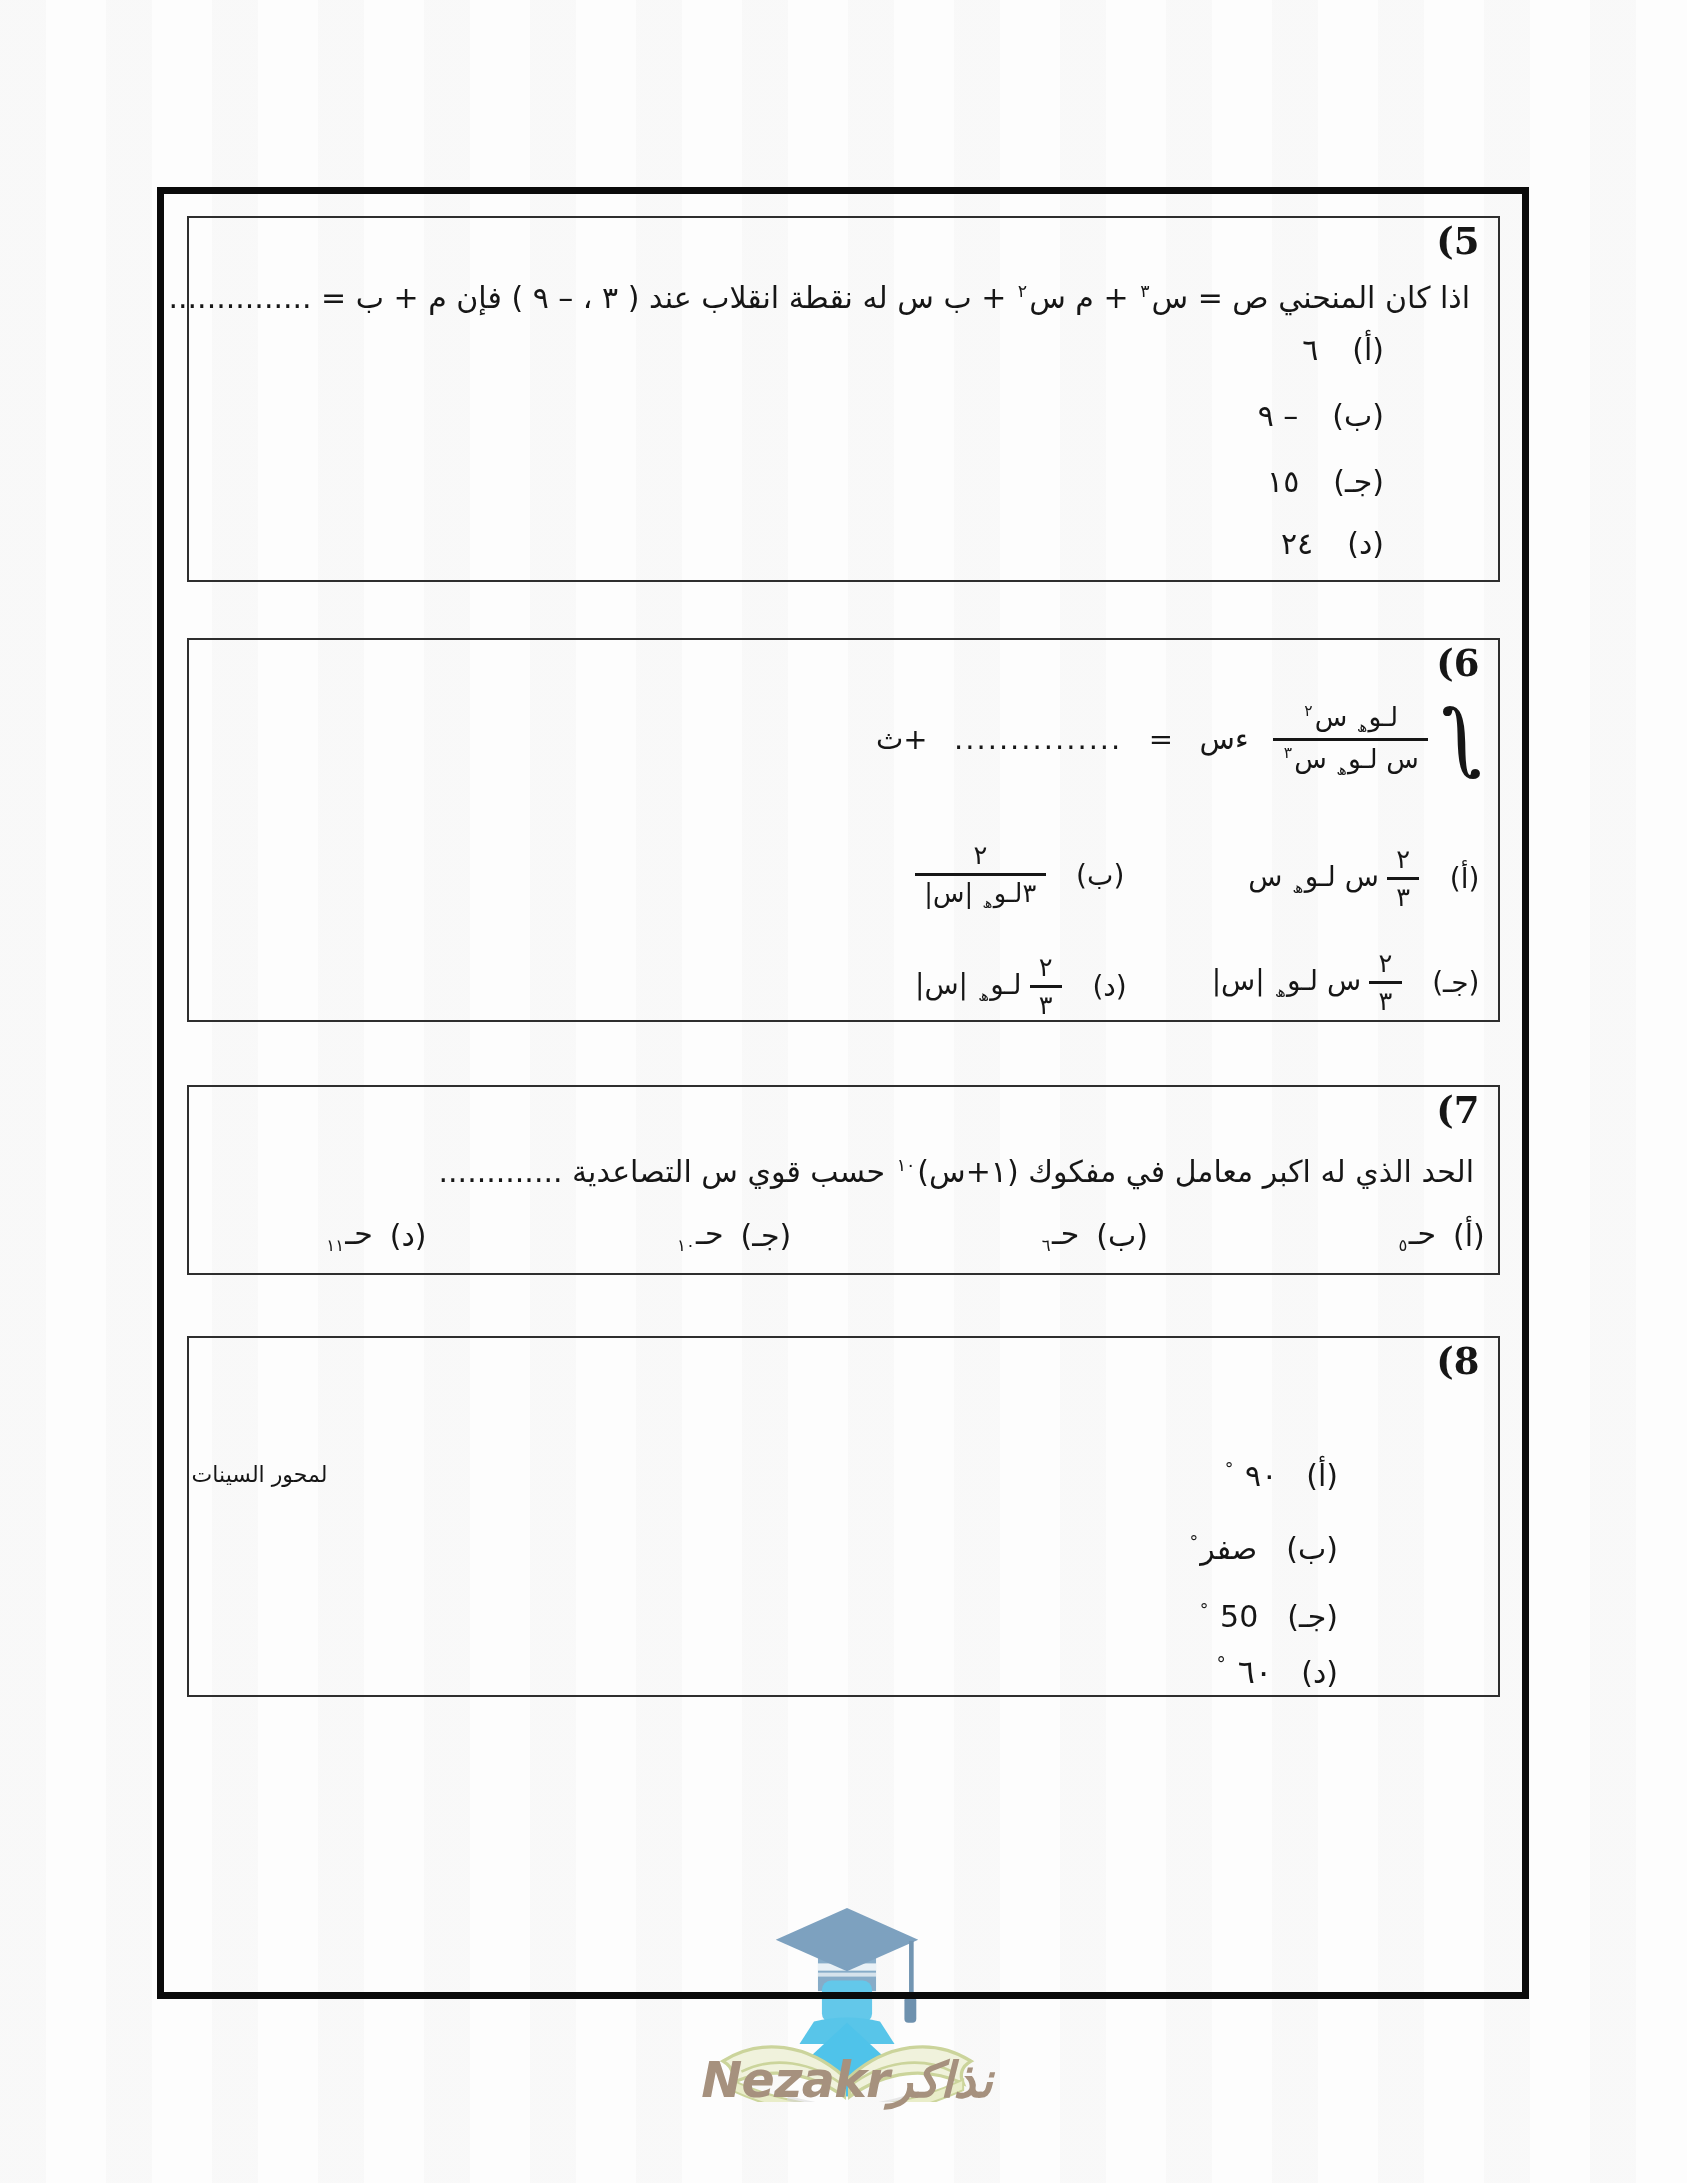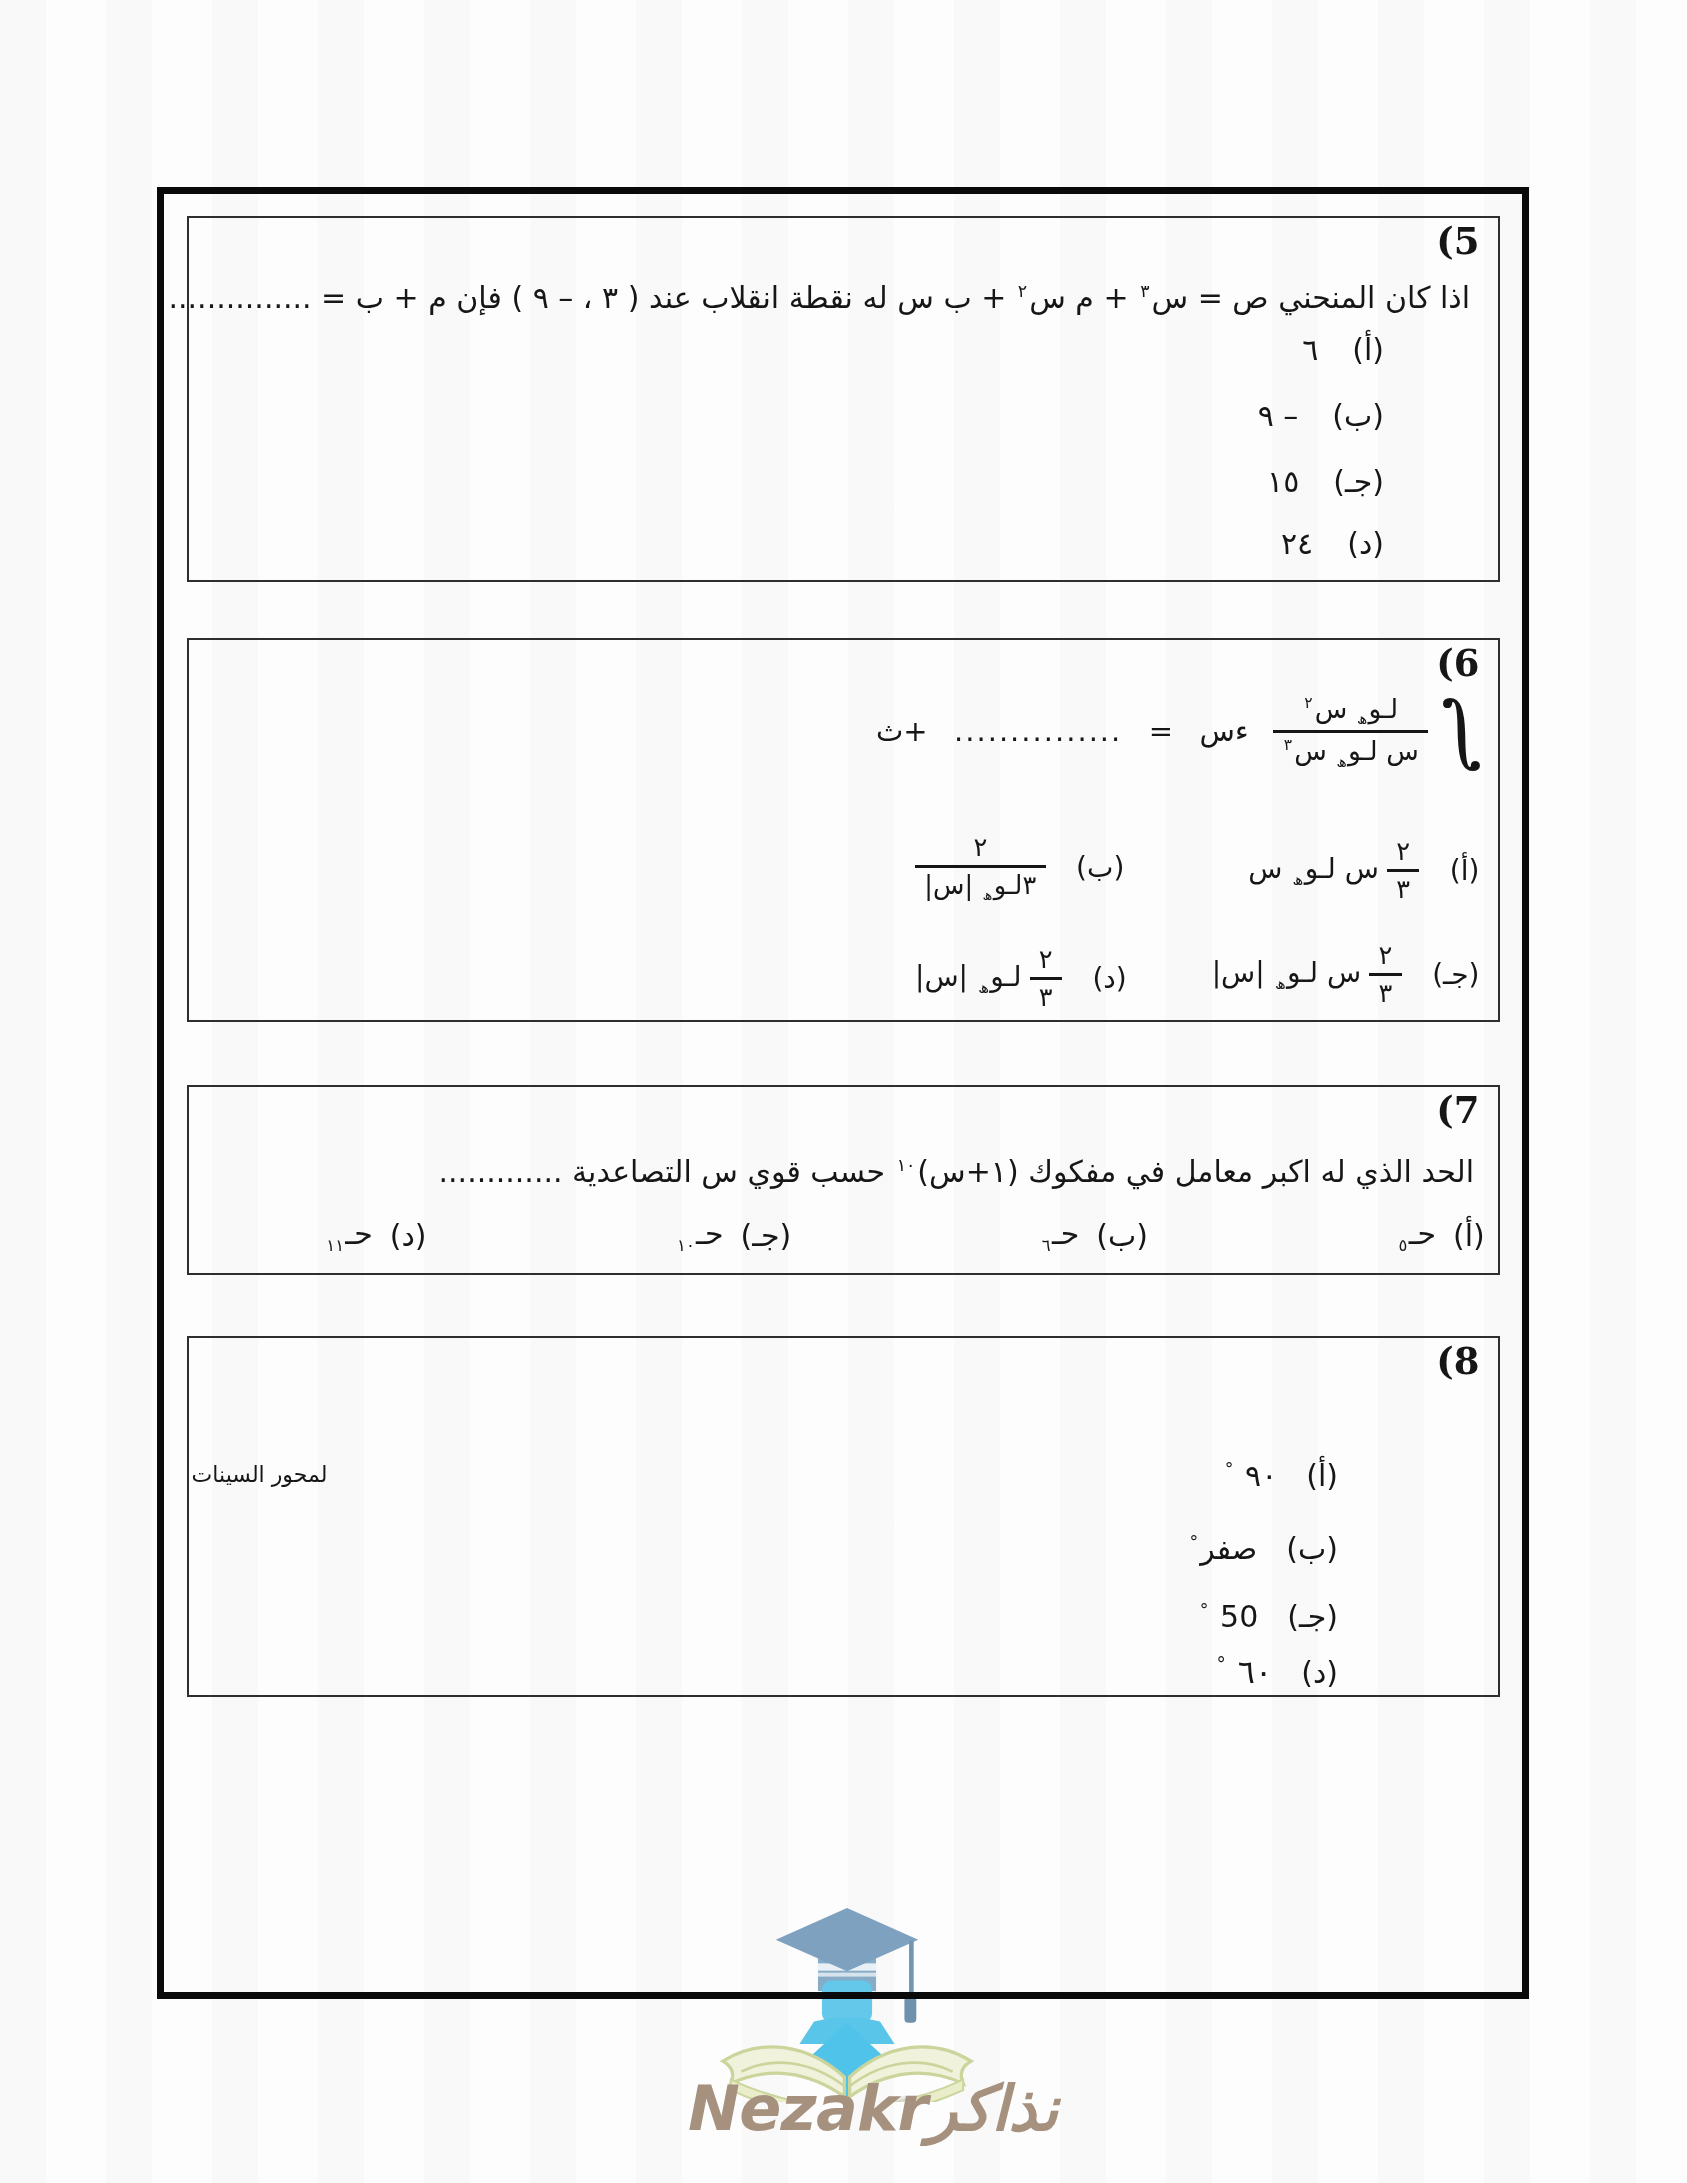--- a/index.html
+++ b/index.html
@@ -50,21 +50,21 @@
   .expr{
     position:absolute;top:52px;right:16px;direction:rtl;white-space:nowrap;
     font-size:29px;display:flex;align-items:center;gap:5.3px;
   }
   .integral{
     display:inline-block;transform:scaleX(-1);
     font-family:"DejaVu Serif",serif;font-size:78px;line-height:.82;font-weight:400;
   }
   .frac{
     display:inline-flex;flex-direction:column;text-align:center;
-    vertical-align:middle;margin:0 8px;font-size:0.92em;line-height:1.25;
+    vertical-align:middle;margin:8px 8px;font-size:0.92em;line-height:1.25;
   }
   .frac .num{border-bottom:3.3px solid #161616;padding:0 9.3px 1.3px}
   .frac .den{padding:1.3px 9.3px 0}
   .word{margin:0 10.6px}
   .dots{letter-spacing:2px}
   .q6opt{
     position:absolute;direction:rtl;display:flex;align-items:center;
     gap:22.5px;font-size:28px;
   }
   #q6 .oA{top:195px;right:18.5px}
@@ -90,23 +90,23 @@
 
   .rich .sup{vertical-align:super;font-size:58%;margin:0 2px}
   .rich .sub{vertical-align:sub;font-size:55%;margin:0 1.3px}
   .rich{direction:rtl}
   .val{display:inline-block;direction:rtl;white-space:nowrap}
 
   
   .logo{position:absolute;left:688px;top:1904px;width:318px;height:241px;z-index:1}
   .logo svg{display:block}
   .logo-text{
-    position:absolute;top:168px;width:100%;direction:ltr;
+    position:absolute;top:148px;width:100%;text-align:center;direction:ltr;
     font-family:"DejaVu Sans",sans-serif;font-style:italic;font-weight:bold;
-    font-size:62px;letter-spacing:-0.7px;white-space:nowrap;
+    font-size:49px;letter-spacing:-0.7px;white-space:nowrap;
   }
 </style>
 </head>
 <body>
 
 <div class="logo">
   <svg width="318" height="198" viewBox="0 0 480 300">
 
     <g>
       <rect x="196" y="60" width="88" height="72" fill="#87acc8"></rect>

